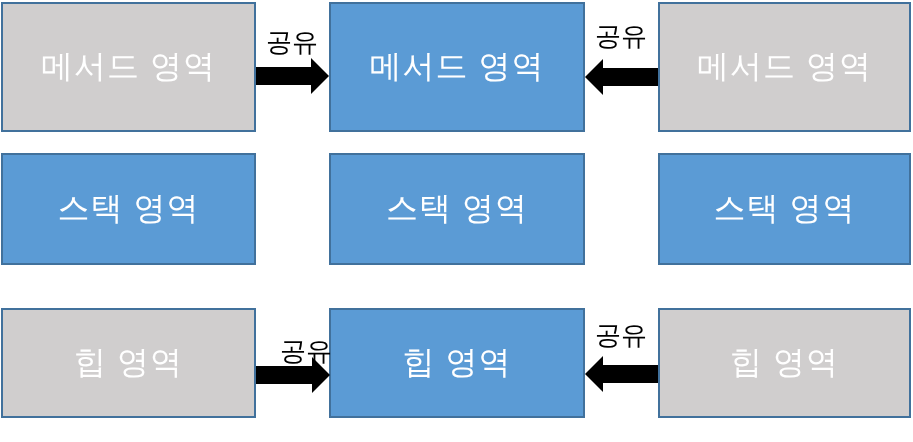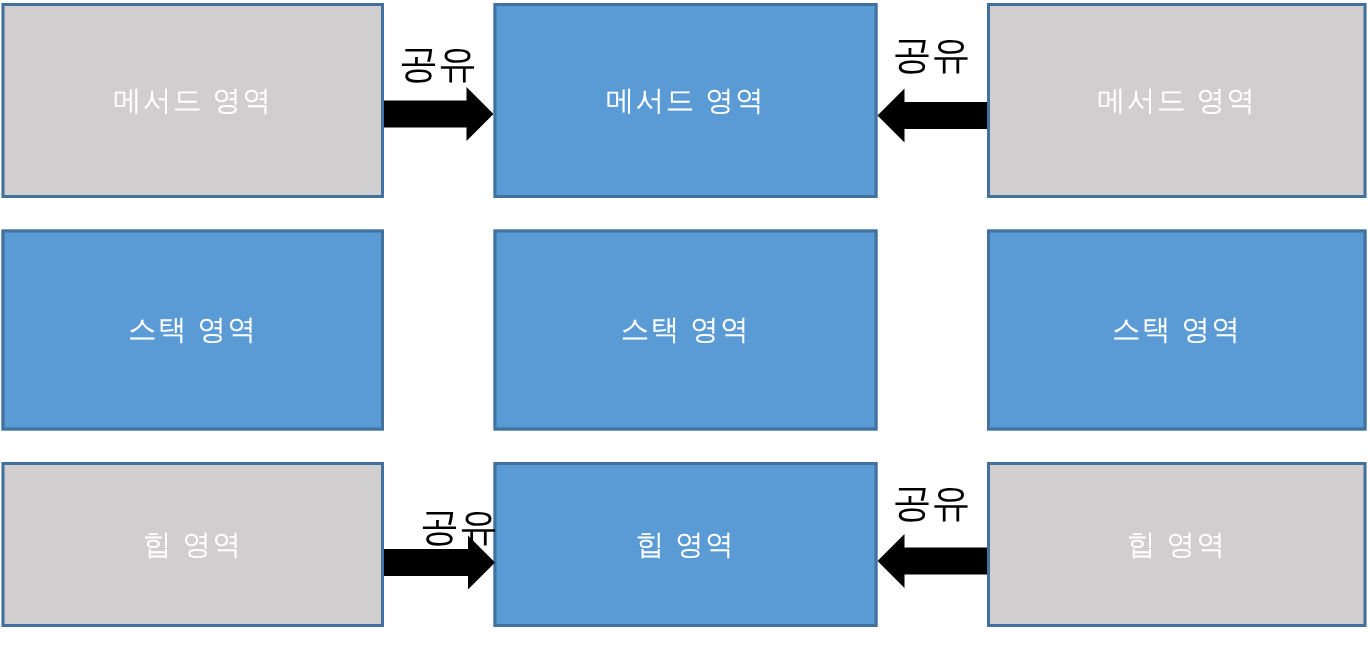--- a/index.html
+++ b/index.html
@@ -16,33 +16,33 @@
     overflow: hidden;
   }
   .box {
     position: absolute;
     box-sizing: border-box;
     border: 2px solid #41719C;
     display: flex;
     align-items: center;
     justify-content: center;
     color: #ffffff;
-    font-size: 19px;
+    font-size: 32px;
     letter-spacing: 1px;
     white-space: nowrap;
   }
   .box.blue { background: #5B9BD5; }
   .box.gray { background: #D0CECE; }
 
   
   .c1 { left: 1px;   width: 255px; }
   .c2 { left: 329px; width: 256px; }
   .c3 { left: 658px; width: 253px; }
   .r1 { top: 2px;   height: 130px; }
-  .r2 { top: 153px; height: 134px; }
+  .r2 { top: 153px; height: 112px; }
   .r3 { top: 308px; height: 110px; }
 
   
   .arrow {
     position: absolute;
     height: 36px;
   }
   .arrow .shaft {
     position: absolute;
     top: 9px;

